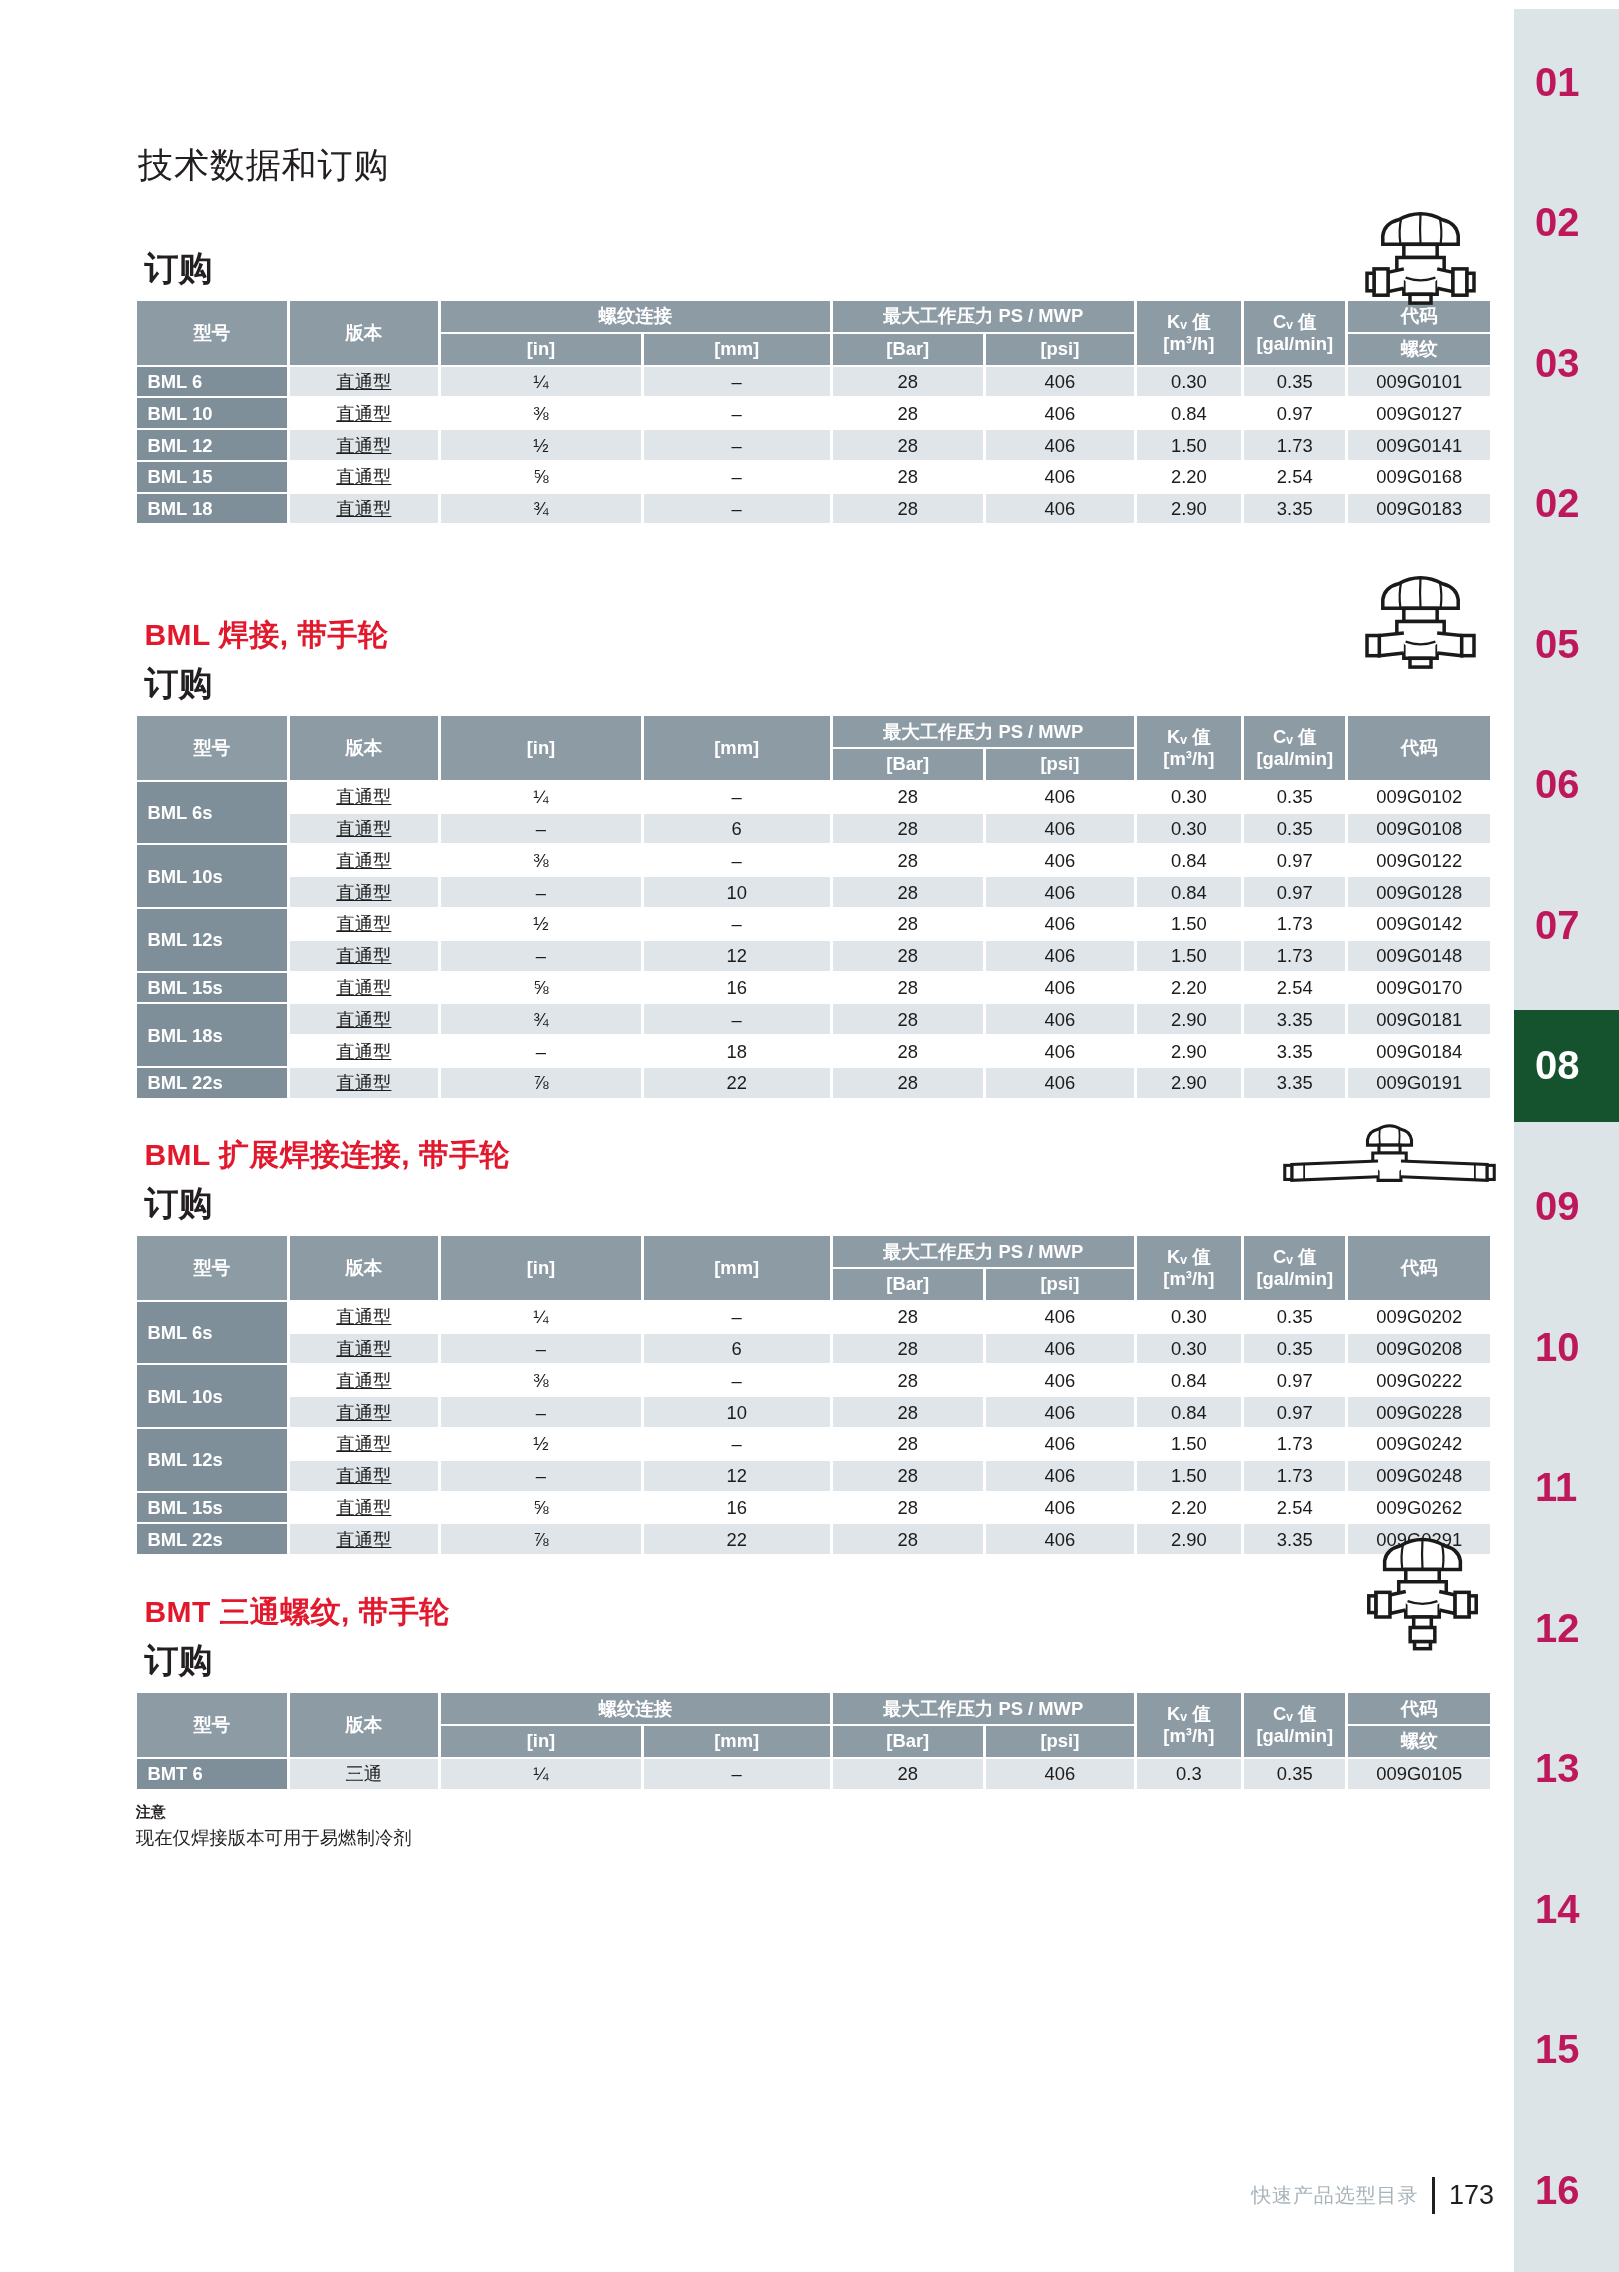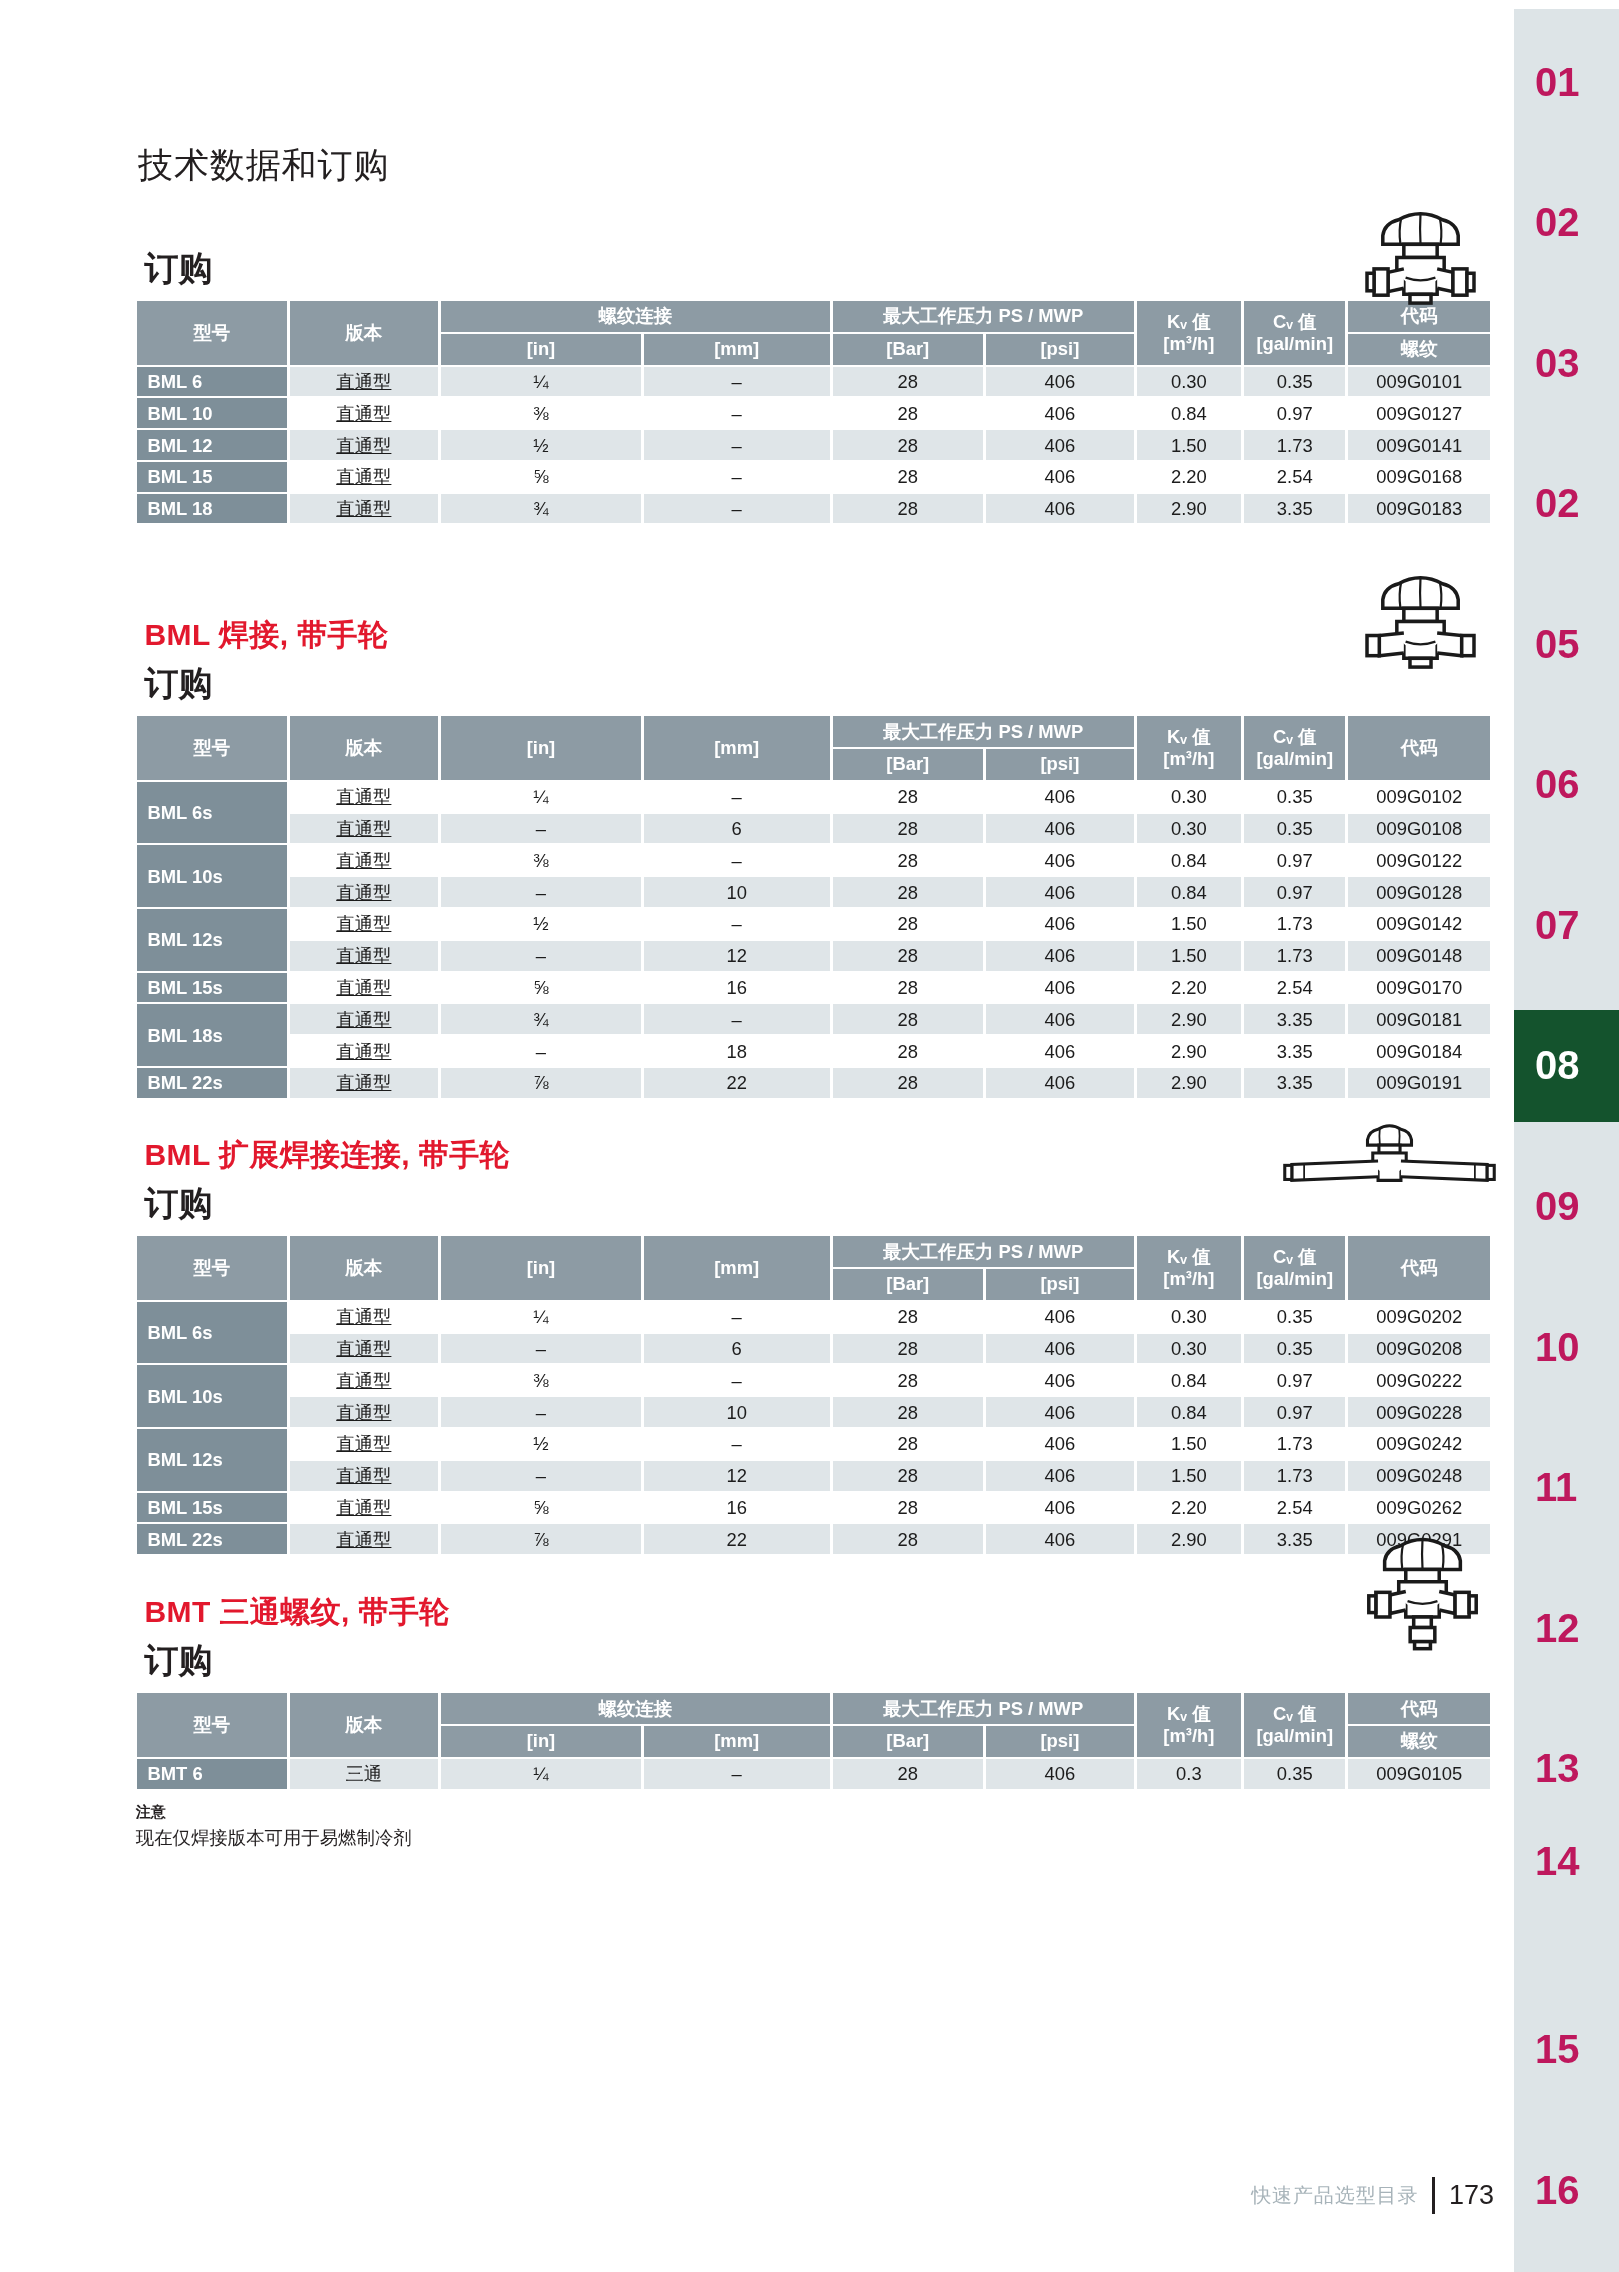--- a/index.html
+++ b/index.html
@@ -590,21 +590,21 @@
       </div>
       <div class="tab" style="top: 1423px;">
         <span>11</span>
       </div>
       <div class="tab" style="top: 1564px;">
         <span>12</span>
       </div>
       <div class="tab" style="top: 1704px;">
         <span>13</span>
       </div>
-      <div class="tab" style="top: 1797px;">
+      <div class="tab" style="top: 1845px;">
         <span>14</span>
       </div>
       <div class="tab" style="top: 1985px;">
         <span>15</span>
       </div>
       <div class="tab" style="top: 2126px;">
         <span>16</span>
       </div>
     </aside>
 

